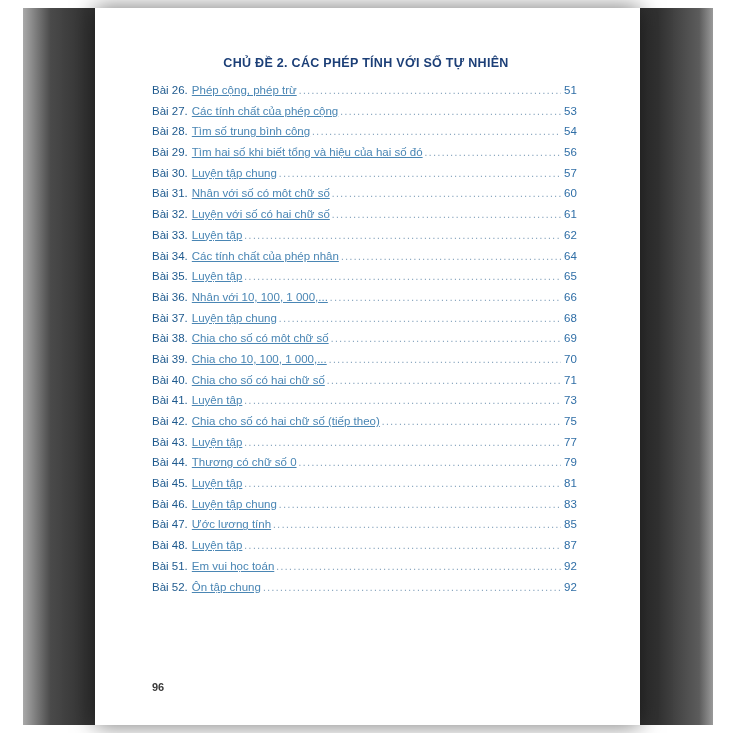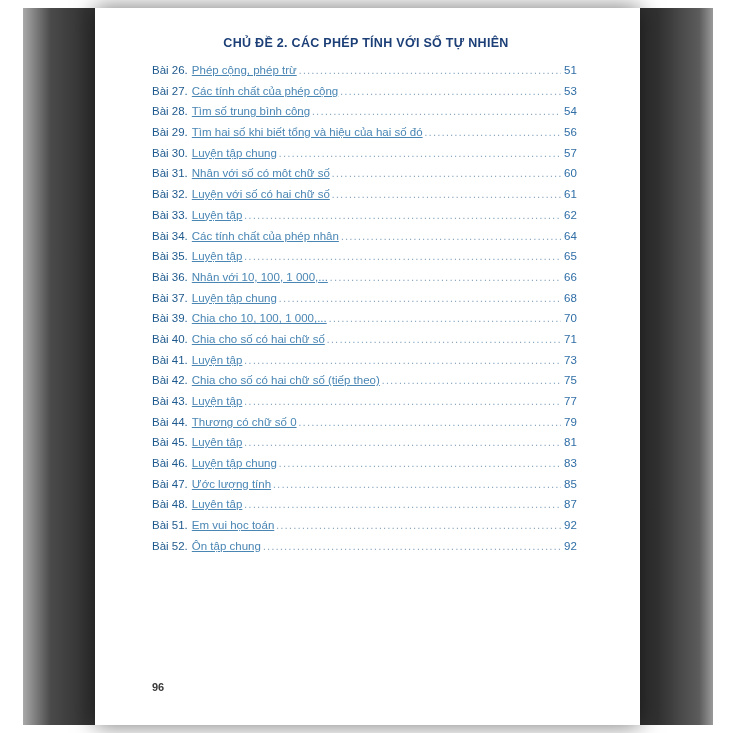--- a/index.html
+++ b/index.html
@@ -17,21 +17,21 @@
       #a9a9a9 0%, #4a4a4a 4%, #343434 9%,
       #262626 50%,
       #313131 92%, #5c5c5c 98%, #9a9a9a 100%);
   }
   .book-page {
     position: absolute;
     left: 72px; top: 0;
     width: 545px; height: 717px;
     background: #ffffff;
     box-shadow: 0 0 22px rgba(0,0,0,0.55);
-    padding: 28px 60px 0 57px;
+    padding: 48px 60px 0 57px;
   }
   .page-heading {
     text-align: center;
     font-size: 12.5px;
     font-weight: bold;
     letter-spacing: 0.3px;
     color: var(--c-heading, #1c3f77);
     margin-bottom: 14px;
     white-space: nowrap;
   }
@@ -166,20 +166,26 @@
     <span class="toc-page">66</span>
   </div>
 
   <div class="toc-row">
     <span class="toc-label">Bài 37.</span>
     <span class="toc-title">Luyện tập chung</span>
     <span class="leader"></span>
     <span class="toc-page">68</span>
   </div>
 
+  <div class="toc-row">
+    <span class="toc-label">Bài 38.</span>
+    <span class="toc-title">Chia cho số có một chữ số</span>
+    <span class="leader"></span>
+    <span class="toc-page">69</span>
+  </div>
 
   <div class="toc-row">
     <span class="toc-label">Bài 39.</span>
     <span class="toc-title">Chia cho 10, 100, 1 000,...</span>
     <span class="leader"></span>
     <span class="toc-page">70</span>
   </div>
 
   <div class="toc-row">
     <span class="toc-label">Bài 40.</span>

